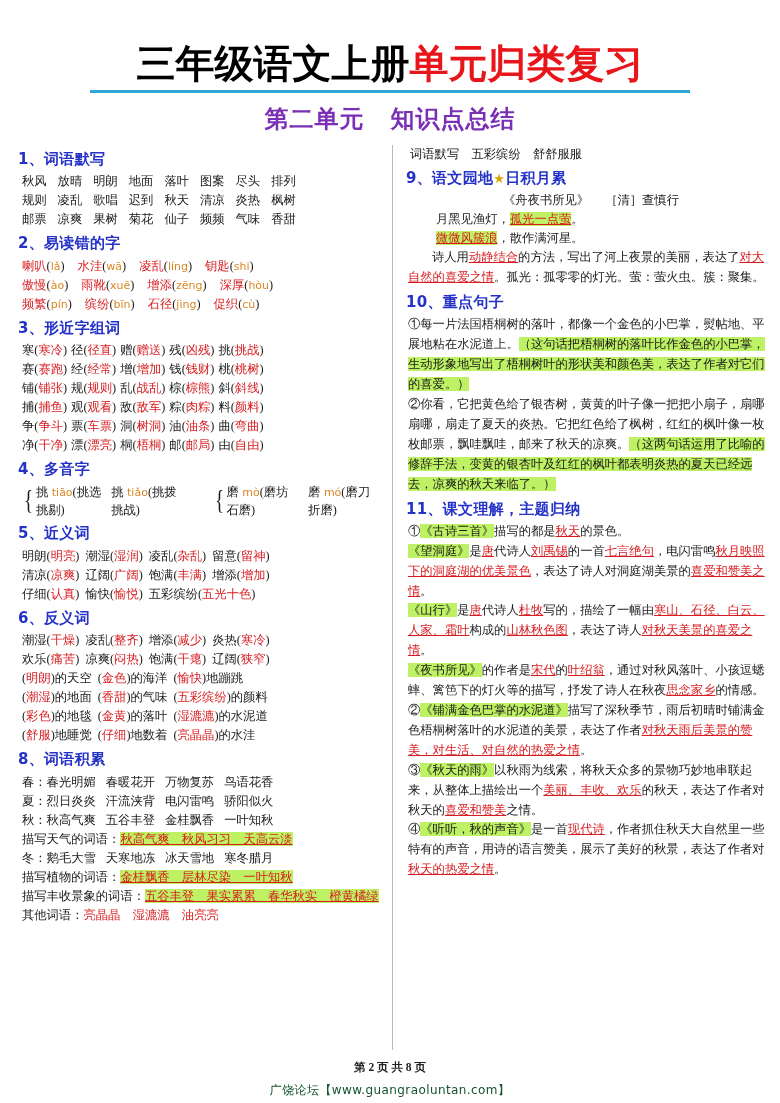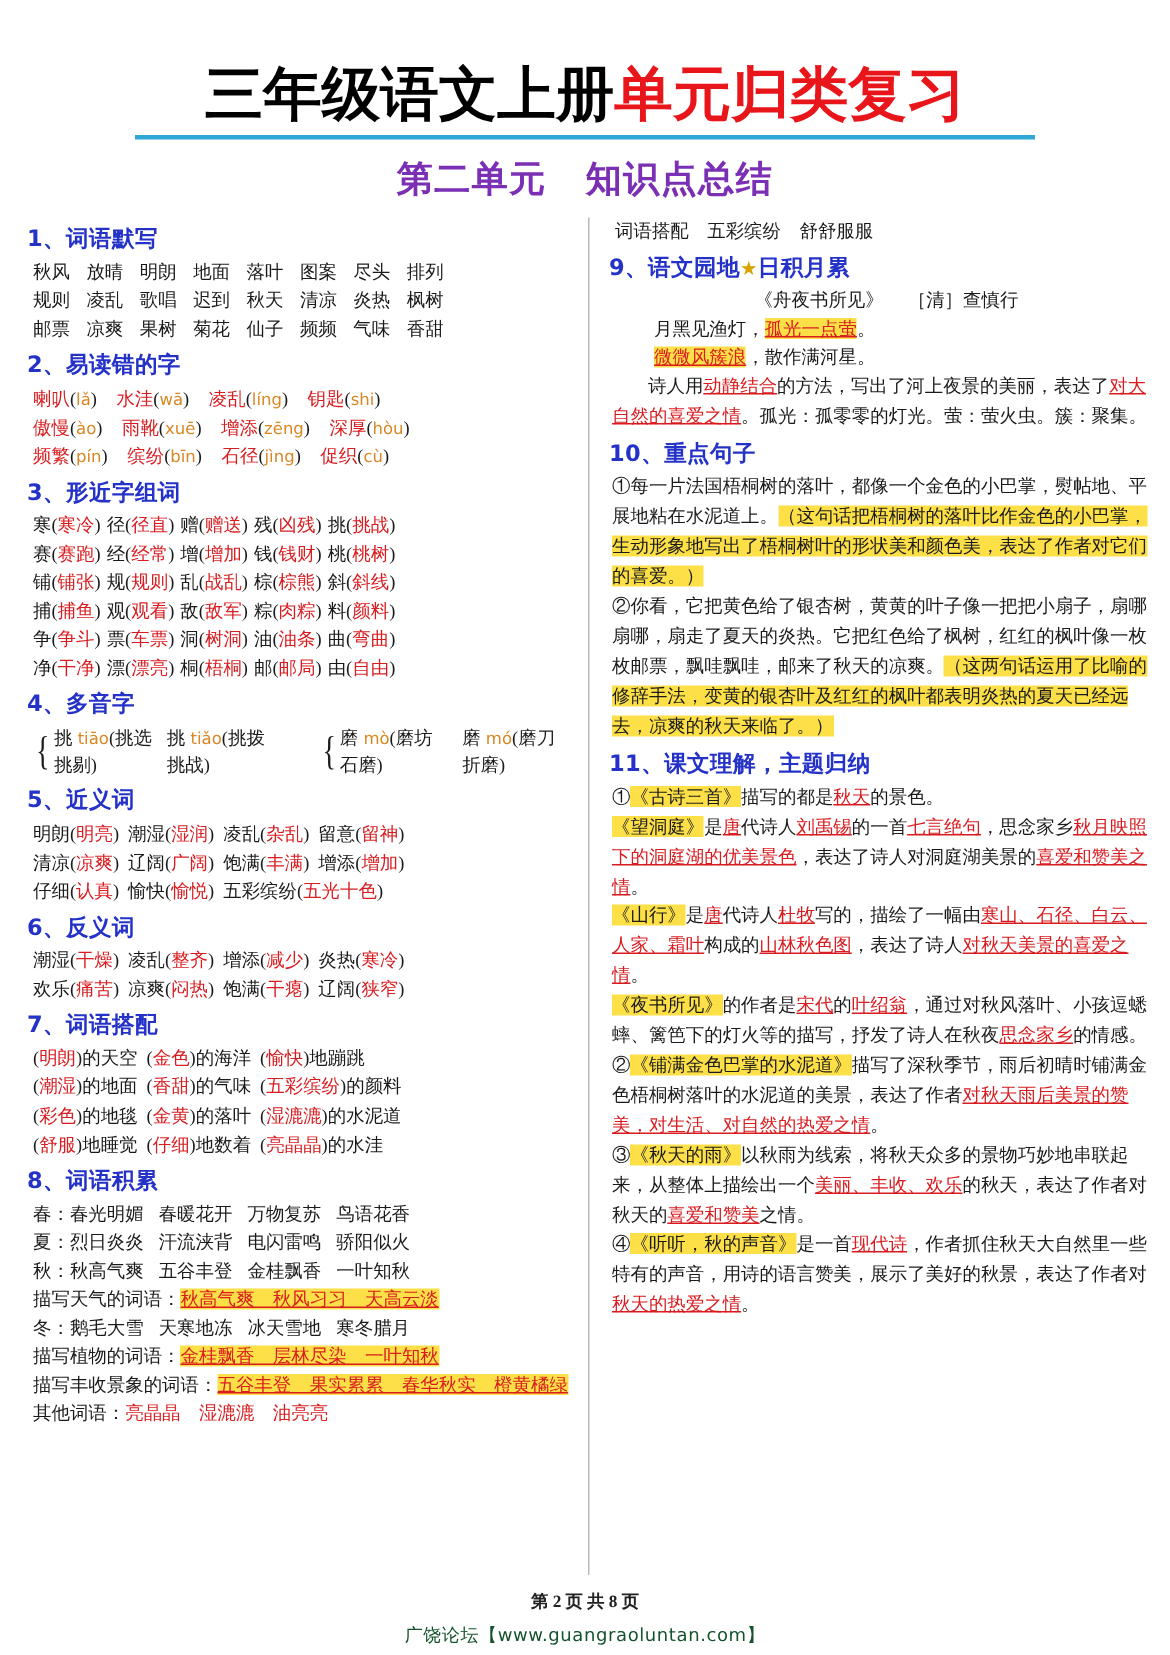--- a/index.html
+++ b/index.html
@@ -80,21 +80,21 @@
     padding:0 0 0 4px;
   }
   .ln.wrapok{white-space:normal;}
   .sp{display:inline-block;}
 
   .red{color:#d81c20;}
   .blk{color:#1a1a1a;}
 
   
   .u{ text-decoration:underline; text-decoration-thickness:1px; }
-  .hl{ background:#fde047; }
+  .hl{ background:#bef264; }
 
   
   .poly{
     display:flex; gap:26px; padding-left:4px;
   }
   .brace-grp{display:flex;align-items:center;}
   .brace{
     font-size:27px; line-height:1;
     color:#1a1a1a; margin-right:1px;
     transform:scaleX(0.7);
@@ -215,23 +215,20 @@
         </div>
 
       <div class="sec-h">
         <span>6、</span><span>反义词</span>
       </div>
       <div id="sec6">
           <div class="ln"><span><span>潮湿</span><span>(</span><span class="red">干燥</span><span>)</span></span><span class="sp" style="width: 6px; display: inline-block;"></span><span><span>凌乱</span><span>(</span><span class="red">整齐</span><span>)</span></span><span class="sp" style="width: 6px; display: inline-block;"></span><span><span>增添</span><span>(</span><span class="red">减少</span><span>)</span></span><span class="sp" style="width: 6px; display: inline-block;"></span><span><span>炎热</span><span>(</span><span class="red">寒冷</span><span>)</span></span></div>
           <div class="ln"><span><span>欢乐</span><span>(</span><span class="red">痛苦</span><span>)</span></span><span class="sp" style="width: 6px; display: inline-block;"></span><span><span>凉爽</span><span>(</span><span class="red">闷热</span><span>)</span></span><span class="sp" style="width: 6px; display: inline-block;"></span><span><span>饱满</span><span>(</span><span class="red">干瘪</span><span>)</span></span><span class="sp" style="width: 6px; display: inline-block;"></span><span><span>辽阔</span><span>(</span><span class="red">狭窄</span><span>)</span></span></div>
         </div>
 
-      <div class="sec-h">
-        <span>7、</span><span>词语搭配</span>
-      </div>
       <div id="sec7">
           <div class="ln"><span><span>(</span><span class="red">明朗</span><span>)</span><span>的天空</span></span><span class="sp" style="width: 6px; display: inline-block;"></span><span><span>(</span><span class="red">金色</span><span>)</span><span>的海洋</span></span><span class="sp" style="width: 6px; display: inline-block;"></span><span><span>(</span><span class="red">愉快</span><span>)</span><span>地蹦跳</span></span></div>
           <div class="ln"><span><span>(</span><span class="red">潮湿</span><span>)</span><span>的地面</span></span><span class="sp" style="width: 6px; display: inline-block;"></span><span><span>(</span><span class="red">香甜</span><span>)</span><span>的气味</span></span><span class="sp" style="width: 6px; display: inline-block;"></span><span><span>(</span><span class="red">五彩缤纷</span><span>)</span><span>的颜料</span></span></div>
           <div class="ln"><span><span>(</span><span class="red">彩色</span><span>)</span><span>的地毯</span></span><span class="sp" style="width: 6px; display: inline-block;"></span><span><span>(</span><span class="red">金黄</span><span>)</span><span>的落叶</span></span><span class="sp" style="width: 6px; display: inline-block;"></span><span><span>(</span><span class="red">湿漉漉</span><span>)</span><span>的水泥道</span></span></div>
           <div class="ln"><span><span>(</span><span class="red">舒服</span><span>)</span><span>地睡觉</span></span><span class="sp" style="width: 6px; display: inline-block;"></span><span><span>(</span><span class="red">仔细</span><span>)</span><span>地数着</span></span><span class="sp" style="width: 6px; display: inline-block;"></span><span><span>(</span><span class="red">亮晶晶</span><span>)</span><span>的水洼</span></span></div>
         </div>
 
       <div class="sec-h">
         <span>8、</span><span>词语积累</span>
       </div>
@@ -243,21 +240,21 @@
           <div class="ln"><span>冬：</span><span>鹅毛大雪</span><span class="sp" style="width: 10px; display: inline-block;"></span><span>天寒地冻</span><span class="sp" style="width: 10px; display: inline-block;"></span><span>冰天雪地</span><span class="sp" style="width: 10px; display: inline-block;"></span><span>寒冬腊月</span></div>
           <div class="ln wrapok"><span>描写植物的词语：</span><span class="red u hl">金桂飘香　层林尽染　一叶知秋</span></div>
           <div class="ln wrapok"><span>描写丰收景象的词语：</span><span class="red u hl">五谷丰登　果实累累　春华秋实　橙黄橘绿</span></div>
           <div class="ln wrapok"><span>其他词语：</span><span class="red">亮晶晶　湿漉漉　油亮亮</span></div>
         </div>
 
     </div>
 
     <div class="col right">
 
-      <div class="ln">词语搭配　五彩缤纷　舒舒服服</div>
+      <div class="ln">词语默写　五彩缤纷　舒舒服服</div>
 
       <div class="sec-h">
         <span>9、</span><span>语文园地</span><span class="star">★</span><span>日积月累</span>
       </div>
       <div id="sec9">
           <div class="ln center" style="padding-left: 10px;"><span>《舟夜书所见》</span><span class="sp" style="width: 16px; display: inline-block;"></span><span>［清］查慎行</span></div>
           <div class="ln poem-ln"><span>月黑见渔灯，</span><span class="red u hl">孤光一点萤</span><span>。</span></div>
           <div class="ln poem-ln"><span class="red u hl">微微风簇浪</span><span>，散作满河星。</span></div>
           <div class="para ind"><span>诗人用</span><span class="red u">动静结合</span><span>的方法，写出了河上夜景的美丽，表达了</span><span class="red u">对大自然的喜爱之情</span><span>。孤光：孤零零的灯光。萤：萤火虫。簇：聚集。</span></div>
         </div>
@@ -268,21 +265,21 @@
       <div id="sec10">
           <div class="para"><span>①</span><span>每一片法国梧桐树的落叶，都像一个金色的小巴掌，熨帖地、平展地粘在水泥道上。</span><span class="hl">（这句话把梧桐树的落叶比作金色的小巴掌，生动形象地写出了梧桐树叶的形状美和颜色美，表达了作者对它们的喜爱。）</span></div>
           <div class="para"><span>②</span><span>你看，它把黄色给了银杏树，黄黄的叶子像一把把小扇子，扇哪扇哪，扇走了夏天的炎热。它把红色给了枫树，红红的枫叶像一枚枚邮票，飘哇飘哇，邮来了秋天的凉爽。</span><span class="hl">（这两句话运用了比喻的修辞手法，变黄的银杏叶及红红的枫叶都表明炎热的夏天已经远去，凉爽的秋天来临了。）</span></div>
         </div>
 
       <div class="sec-h">
         <span>11、</span><span>课文理解，主题归纳</span>
       </div>
       <div id="sec11">
           <div class="para"><span>①</span><span class="hl">《古诗三首》</span><span>描写的都是</span><span class="red u">秋天</span><span>的景色。</span></div>
-          <div class="para"><span class="hl">《望洞庭》</span><span>是</span><span class="red u">唐</span><span>代诗人</span><span class="red u">刘禹锡</span><span>的一首</span><span class="red u">七言绝句</span><span>，思念家乡</span><span class="red u">秋月映照下的洞庭湖的优美景色</span><span>，表达了诗人对洞庭湖美景的</span><span class="red u">喜爱和赞美之情</span><span>。</span></div>
+          <div class="para"><span class="hl">《望洞庭》</span><span>是</span><span class="red u">唐</span><span>代诗人</span><span class="red u">刘禹锡</span><span>的一首</span><span class="red u">七言绝句</span><span>，电闪雷鸣</span><span class="red u">秋月映照下的洞庭湖的优美景色</span><span>，表达了诗人对洞庭湖美景的</span><span class="red u">喜爱和赞美之情</span><span>。</span></div>
           <div class="para"><span class="hl">《山行》</span><span>是</span><span class="red u">唐</span><span>代诗人</span><span class="red u">杜牧</span><span>写的，描绘了一幅由</span><span class="red u">寒山、石径、白云、人家、霜叶</span><span>构成的</span><span class="red u">山林秋色图</span><span>，表达了诗人</span><span class="red u">对秋天美景的喜爱之情</span><span>。</span></div>
           <div class="para"><span class="hl">《夜书所见》</span><span>的作者是</span><span class="red u">宋代</span><span>的</span><span class="red u">叶绍翁</span><span>，通过对秋风落叶、小孩逗蟋蟀、篱笆下的灯火等的描写，抒发了诗人在秋夜</span><span class="red u">思念家乡</span><span>的情感。</span></div>
           <div class="para"><span>②</span><span class="hl">《铺满金色巴掌的水泥道》</span><span>描写了深秋季节，雨后初晴时铺满金色梧桐树落叶的水泥道的美景，表达了作者</span><span class="red u">对秋天雨后美景的赞美，对生活、对自然的热爱之情</span><span>。</span></div>
           <div class="para"><span>③</span><span class="hl">《秋天的雨》</span><span>以秋雨为线索，将秋天众多的景物巧妙地串联起来，从整体上描绘出一个</span><span class="red u">美丽、丰收、欢乐</span><span>的秋天，表达了作者对秋天的</span><span class="red u">喜爱和赞美</span><span>之情。</span></div>
           <div class="para"><span>④</span><span class="hl">《听听，秋的声音》</span><span>是一首</span><span class="red u">现代诗</span><span>，作者抓住秋天大自然里一些特有的声音，用诗的语言赞美，展示了美好的秋景，表达了作者对</span><span class="red u">秋天的热爱之情</span><span>。</span></div>
         </div>
 
     </div>
 
   </div>

